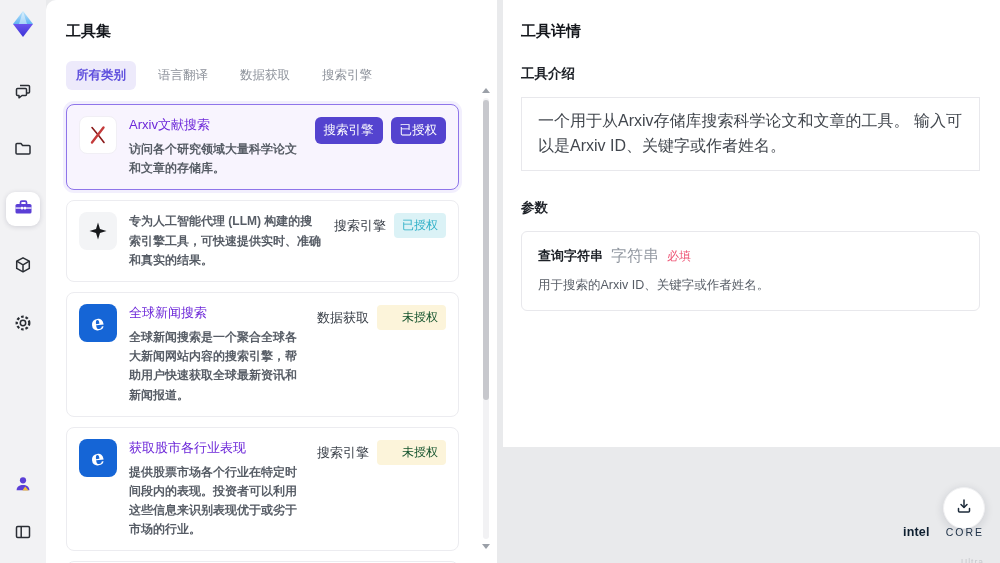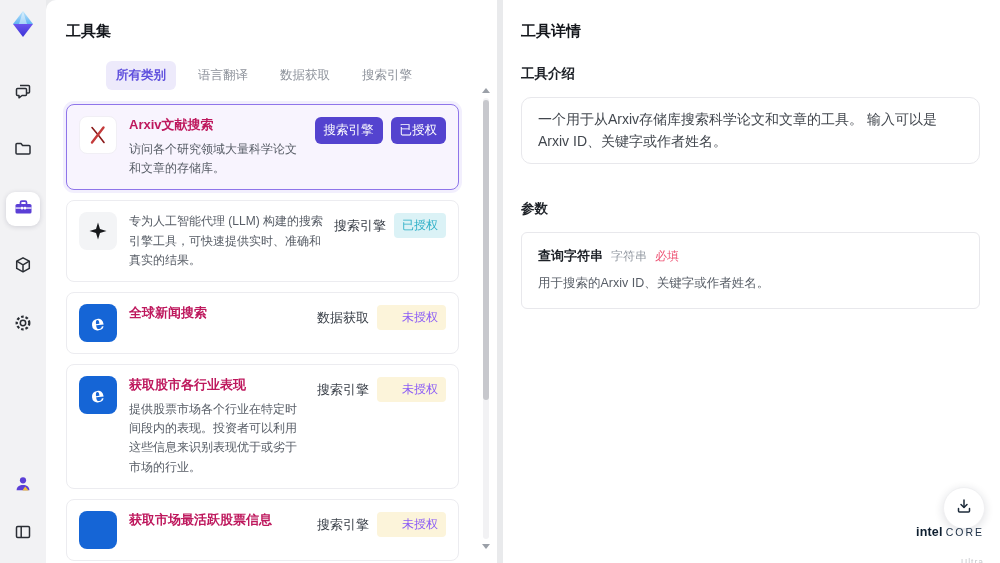--- a/index.html
+++ b/index.html
@@ -20,21 +20,21 @@
   .rail-item { width:34px; height:34px; display:flex; align-items:center; justify-content:center; border-radius:9px; cursor:pointer; }
   .rail-item.active { background:#ffffff; box-shadow:0 1px 5px rgba(40,40,70,.16); }
   .rail-bottom { margin-top:auto; margin-bottom:12px; display:flex; flex-direction:column; align-items:center; gap:14px; }
   
   .tools-panel {
     position:absolute; left:46px; top:0; width:451px; height:563px;
     background:#ffffff; border-radius:10px 0 0 0; overflow:hidden;
     padding:22px 24px 0 20px;
   }
   .panel-title { font-size:15px; font-weight:bold; color:#14171c; margin-bottom:20px; }
-  .tabs { display:flex; align-items:center; gap:12px; margin-bottom:14px;margin-left:40px; }
+  .tabs { display:flex; align-items:center; gap:12px; margin-bottom:14px; }
   .tab { font-size:12.5px; color:#8d929b; padding:6px 10px; border-radius:6px; cursor:pointer; white-space:nowrap; }
   .tab.active { background:#edeafb; color:#5f50dd; font-weight:bold; }
   .cards { display:flex; flex-direction:column; gap:10px; padding-right:14px; }
   .card {
     display:flex; align-items:flex-start;
     background:#fff; border:1px solid #ececf0; border-radius:8px;
     padding:11px 12px; cursor:pointer;
   }
   .card.selected {
     background:#f8f4fe; border:1.5px solid #8f75ea;
@@ -43,62 +43,62 @@
   .card-icon {
     width:38px; height:38px; border-radius:8px; flex:none;
     display:flex; align-items:center; justify-content:center; margin-right:12px;
     overflow:hidden;
   }
   .ic-arxiv { background:#ffffff; border:1px solid #f1eff5; }
   .ic-tavily { background:#f3f4f6; }
   .ic-news { background:#1565d6; }
   .ic-news span { color:#fff; font-size:21px; font-weight:bold; font-family:"DejaVu Serif",serif; transform:rotate(-6deg); }
   .card-main { flex:1; min-width:0; padding-right:10px; }
-  .card-title { font-size:13px; font-weight:bold; color:#be185d; margin-bottom:6px; }
-  .card-desc { font-size:12px; color:#575d66; line-height:1.6; }
+  .card-title { font-size:13px; font-weight:normal; color:#6d28d9; margin-bottom:6px; }
+  .card-desc { font-size:12px; color:#575d66; line-height:1.6;font-weight:bold; }
   .card-tags { display:flex; gap:8px; align-items:flex-start; flex:none; padding-top:1px; }
   .tag-btn { background:#5443cf; color:#fff; font-size:12.5px; padding:5px 9px; border-radius:6px; white-space:nowrap; }
   .tag-text { color:#363c45; font-size:13px; padding:4px 0; white-space:nowrap; }
   .badge { font-size:12px; padding:4px 8px; border-radius:4px; white-space:nowrap; }
   .badge-cyan { background:#dbf2f6; color:#2fb0c7; }
-  .badge-yellow { background:#fcf4da; color:#8b5cf6;padding-left:25px; }
+  .badge-yellow { background:#fcf4da; color:#14532d;padding-left:25px; }
   
   .scrollbar { position:absolute; right:7px; top:88px; bottom:14px; width:8px; }
   .sb-track { position:absolute; left:1px; top:10px; bottom:10px; width:6px; background:#f2f2f4; border-radius:3px; }
   .sb-thumb { position:absolute; left:1px; top:12px; width:6px; height:300px; background:#c7c8cd; border-radius:3px; }
   .sb-arrow-up, .sb-arrow-down { position:absolute; left:0; width:0; height:0; border-left:4px solid transparent; border-right:4px solid transparent; }
   .sb-arrow-up { top:0; border-bottom:5px solid #9ba0a8; }
   .sb-arrow-down { bottom:0; border-top:5px solid #9ba0a8; }
   
   .details-panel {
-    position:absolute; left:503px; top:0; width:497px; height:563px;
+    position:absolute; left:503px; top:0; width:497px; height:447px;
     background:#ffffff; padding:22px 20px 8px 18px;
   }
   .details-title { font-size:15px; font-weight:bold; color:#14171c; margin-bottom:24px; }
   .section-heading { font-size:13.5px; font-weight:bold; color:#1d2127; margin-bottom:14px; }
   .info-box {
-    border:1px solid #e8e8ec; border-radius:10px; background:#fff;
-    padding:11px 16px; font-size:14px; color:#42474e; line-height:1.55;
-    margin-bottom:36px;
+    border:1px solid #e8e8ec; border-radius:0; background:#fff;
+    padding:11px 16px; font-size:16px; color:#42474e; line-height:1.55;
+    margin-bottom:28px;
   }
   .param-box { border:1px solid #e8e8ec; border-radius:6px; background:#fff; padding:14px 16px 16px; }
   .param-head { display:flex; align-items:center; gap:8px; margin-bottom:10px; }
   .param-name { font-size:13px; font-weight:bold; color:#1d2127; }
-  .param-type { font-size:12px; color:#9298a1; }
+  .param-type { font-size:16px; color:#9298a1; }
   .param-req { font-size:12px; color:#ee5576; }
   .param-desc { font-size:12.5px; color:#575d66; }
   
   .fab {
     position:absolute; right:15px; top:487px; width:42px; height:42px;
     border-radius:50%; background:#fff; border:1px solid #f0f0f2;
     box-shadow:0 2px 10px rgba(20,30,50,.14);
     display:flex; align-items:center; justify-content:center; cursor:pointer;
   }
   .brand { position:absolute; right:16px; top:526px; text-align:right; line-height:1.1; }
-  .brand-line { display:flex; align-items:baseline; gap:3px; justify-content:flex-end; }
+  .brand-line { display:flex; align-items:baseline; gap:16px; justify-content:flex-end; }
   .brand-intel { font-size:12.5px; font-weight:bold; color:#0e1f30; letter-spacing:.2px; }
   .brand-core { font-size:10.5px; color:#22354a; letter-spacing:2px; font-weight:400; }
   .brand-sub { font-size:8.5px; color:#c6c9cd; letter-spacing:1px; margin-top:18px; }
 </style>
 </head>
 <body>
 
 <div class="rail">
   <div class="logo">
     <svg width="26" height="28" viewBox="0 0 26 28">
@@ -225,20 +225,21 @@
         <span class="badge badge-cyan">已授权</span>
       </div>
     </div>
 
     <div class="card">
       <div class="card-icon ic-news">
           <span>e</span>
         </div>
       <div class="card-main">
         <div class="card-title">全球新闻搜索</div>
+        <div class="card-desc">全球新闻搜索是一个聚合全球各大新闻网站内容的搜索引擎，帮助用户快速获取全球最新资讯和新闻报道。</div>
       </div>
       <div class="card-tags">
         <span class="tag-text">数据获取</span>
         <span class="badge badge-yellow">未授权</span>
       </div>
     </div>
 
     <div class="card">
       <div class="card-icon ic-news">
           <span>e</span>

